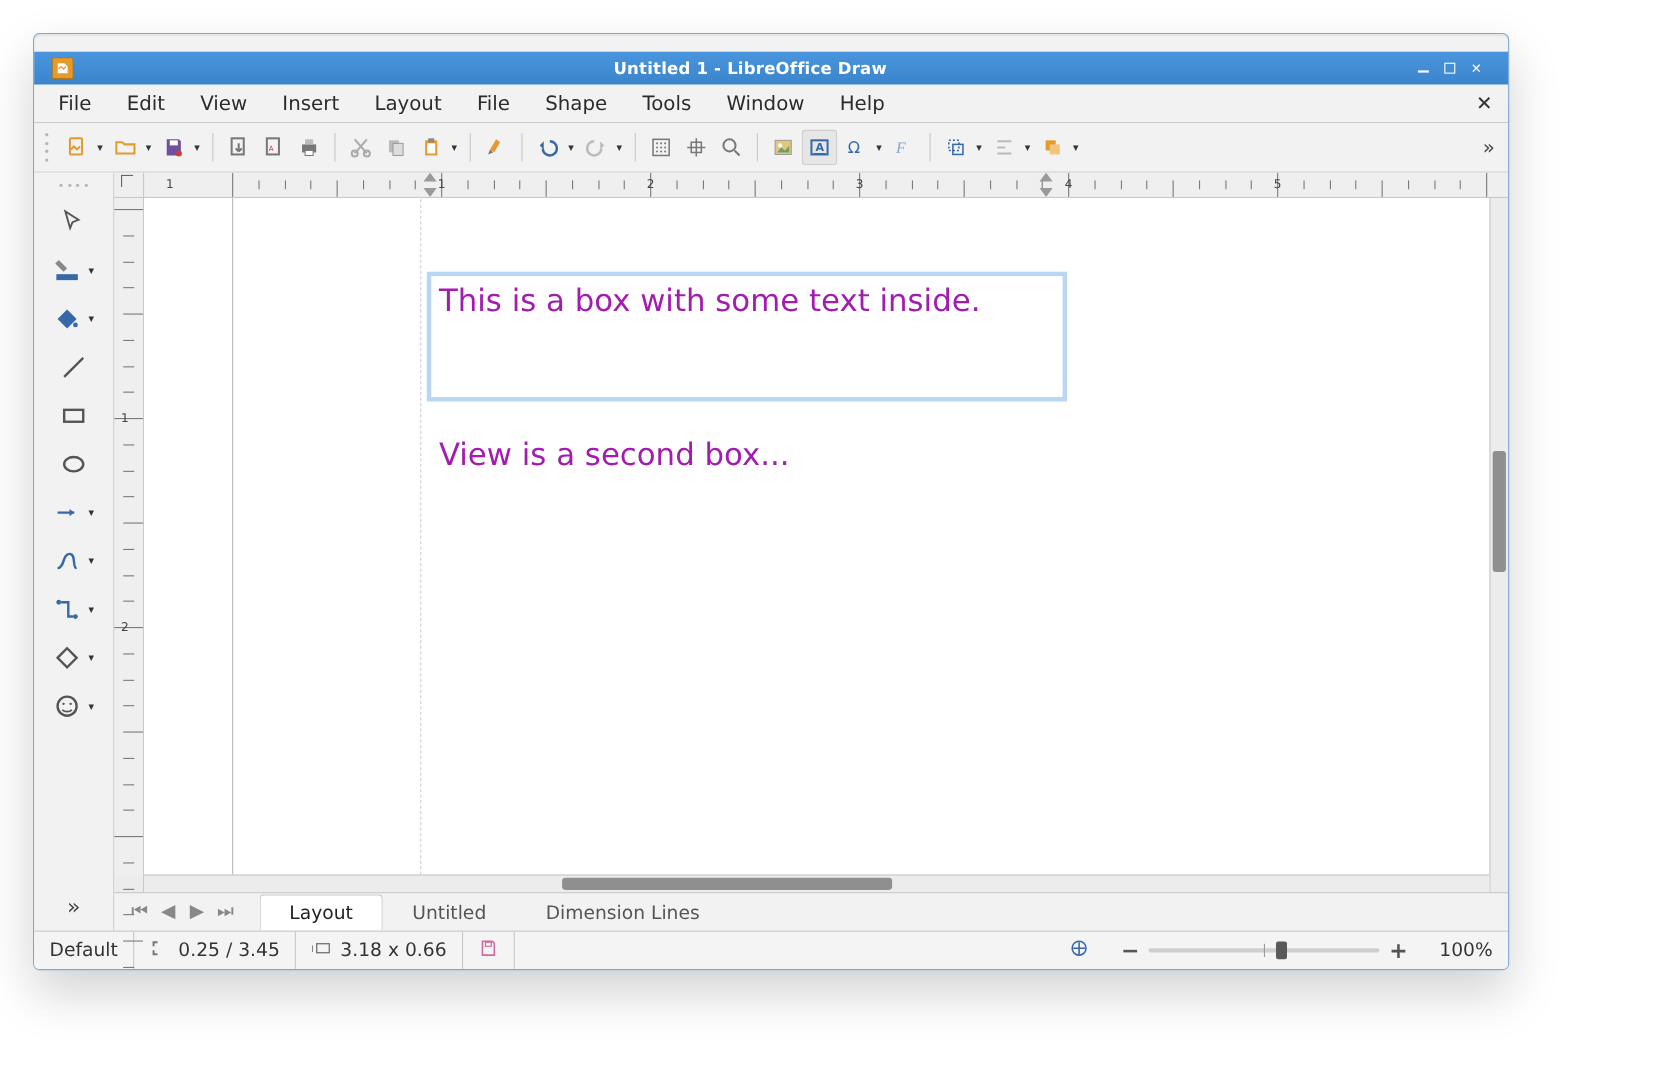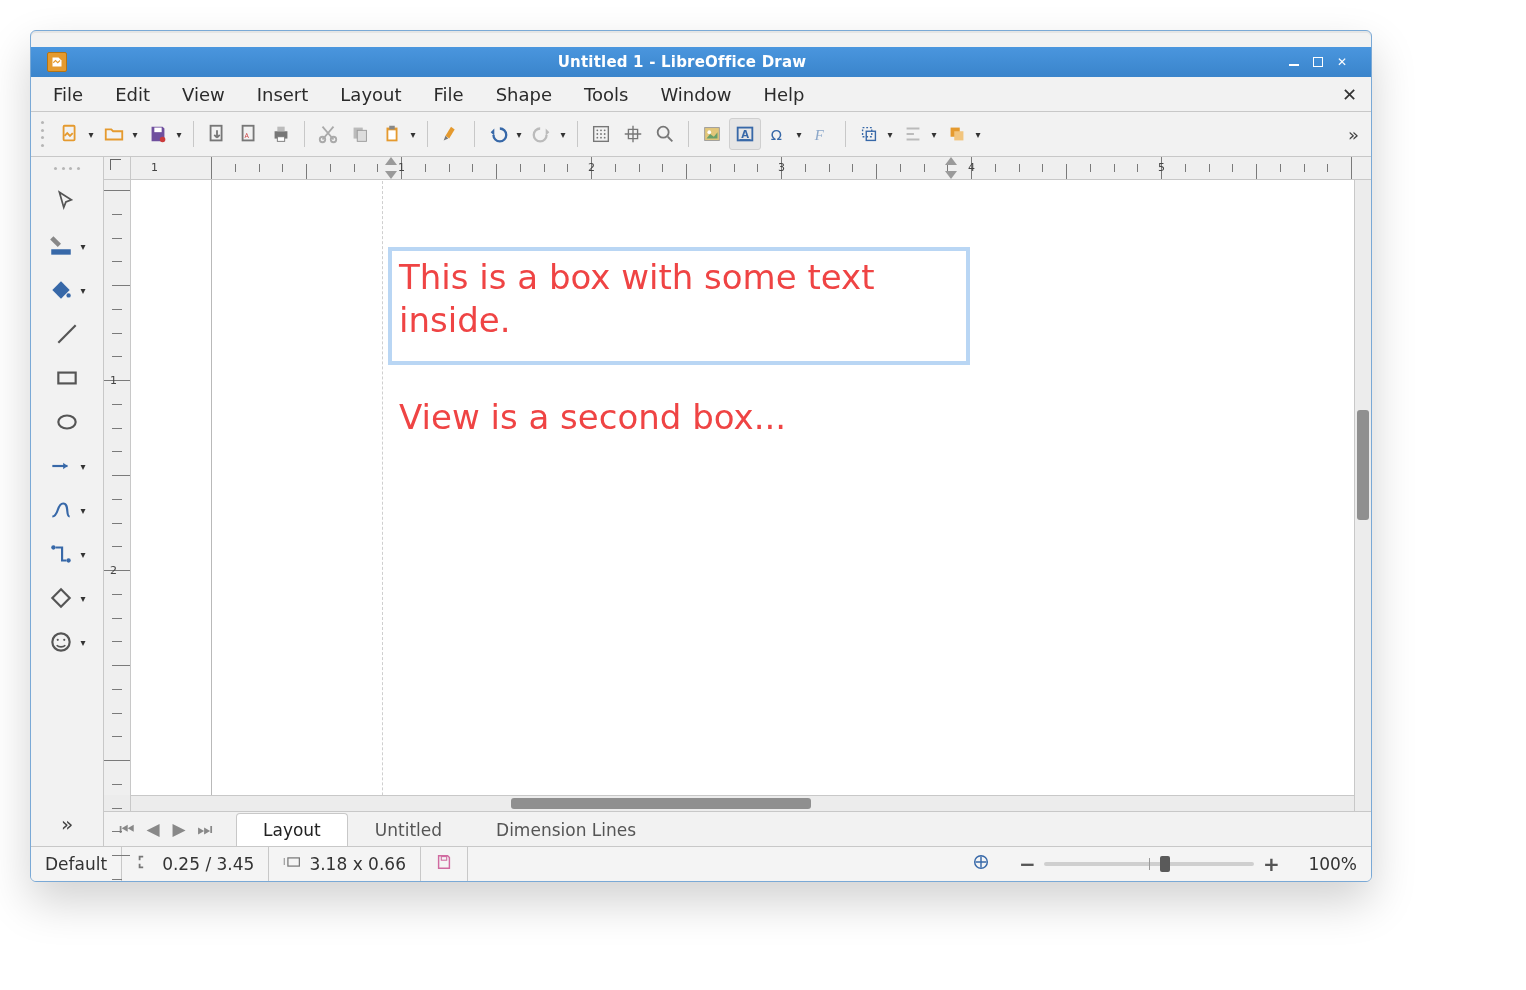--- a/index.html
+++ b/index.html
@@ -80,21 +80,21 @@
   .hruler .indent{position:absolute;bottom:0;width:0;height:0;border-left:6px solid transparent;border-right:6px solid transparent;border-top:8px solid #9a9a9a}
   .hruler .indent.up{border-top:none;border-bottom:8px solid #9a9a9a;top:0;bottom:auto}
   .doc-row{flex:1;display:flex;min-height:0}
   .vruler{width:26px;background:var(--ruler-bg);border-right:1px solid var(--chrome-border);position:relative;font-size:10px;color:#555}
   .vruler .tick{position:absolute;left:0;width:100%;border-top:1px solid var(--ruler-line)}
   .vruler .lbl{position:absolute;left:6px;font-size:11px;color:#444}
   .canvas-wrap{flex:1;background:#fff;position:relative;overflow:hidden}
   .canvas-inner{position:absolute;inset:0;overflow:hidden}
   .page{position:absolute;left:80px;top:-10px;width:1400px;height:900px;background:#fff;border:1px solid var(--page-border);}
   .margin-line{position:absolute;top:0;bottom:0;left:170px;width:0;border-left:1px dashed #cfcfcf}
-  .textbox{position:absolute;font-size:34px;color:#ef4444;line-height:1.25}
+  .textbox{position:absolute;font-size:28px;color:#a21caf;line-height:1.25}
   .textbox.selected{outline:3px solid var(--selection);outline-offset:-1px;background:rgba(185,214,244,0.0)}
   .textbox.selected::before{content:"";position:absolute;inset:-3px;border:3px solid var(--selection);pointer-events:none}
   .vscroll{width:16px;background:var(--chrome-bg2);border-left:1px solid var(--chrome-border);position:relative}
   .vscroll .thumb{position:absolute;left:2px;right:2px;background:var(--scrollbar-thumb);border-radius:3px}
   .hscroll-row{height:16px;display:flex}
   .hscroll-pad{width:26px;background:var(--chrome-bg2);border-right:1px solid var(--chrome-border)}
   .hscroll{flex:1;background:var(--chrome-bg2);position:relative;border-top:1px solid var(--chrome-border)}
   .hscroll .thumb{position:absolute;top:2px;bottom:2px;background:var(--scrollbar-thumb);border-radius:3px}
   .hscroll-right-cap{width:16px;background:var(--chrome-bg2);border-left:1px solid var(--chrome-border)}
   

